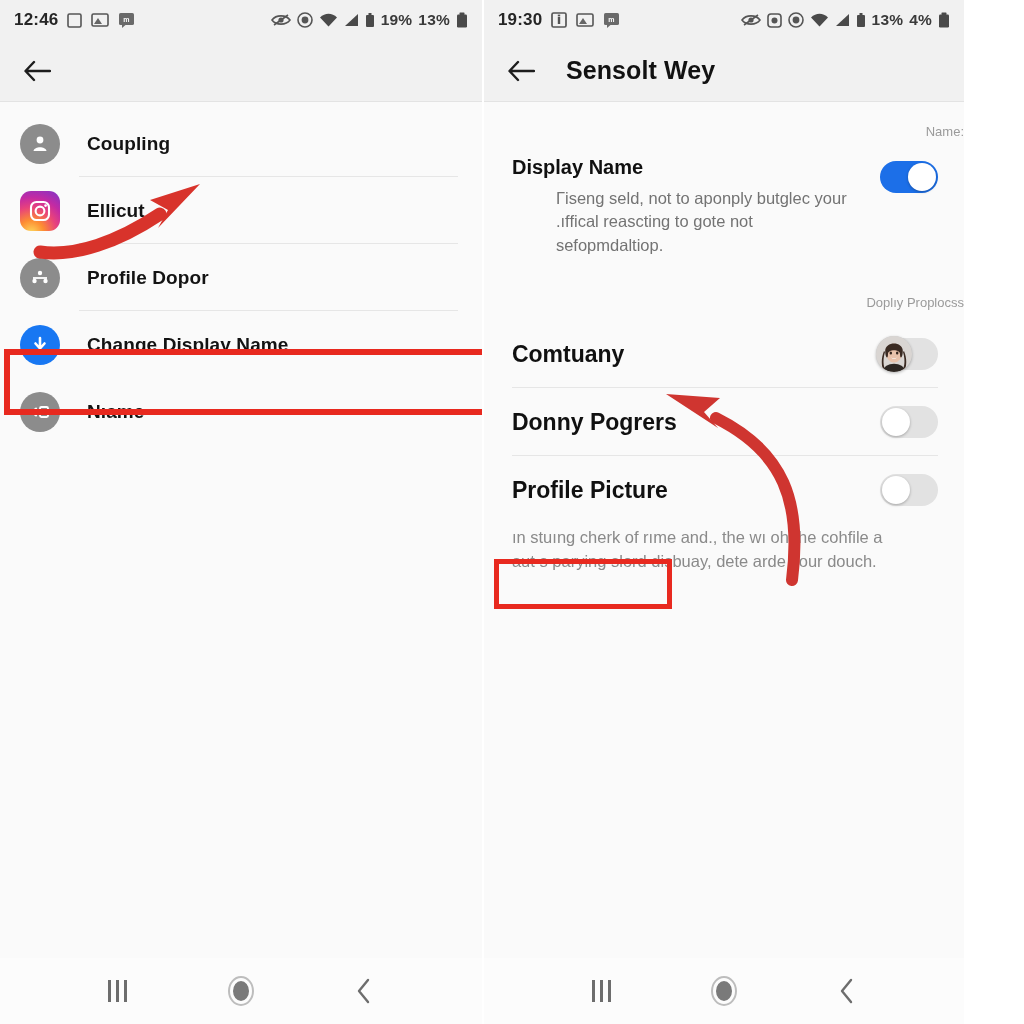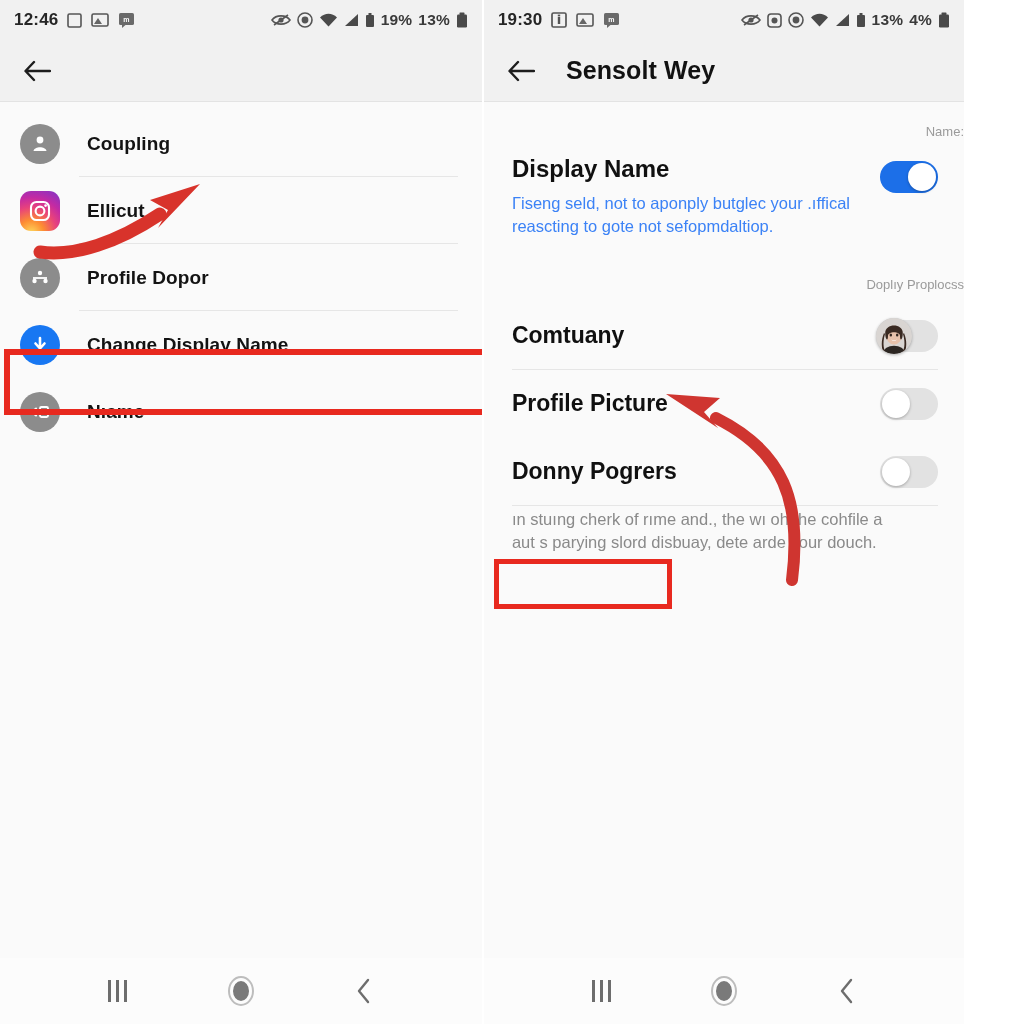--- a/index.html
+++ b/index.html
@@ -86,26 +86,27 @@
     padding: 22px 0 10px 28px;
     font-size: 13px; color: #9a9a9a; font-weight: 400; text-align: right;
   }
   .section-label.tight { padding-top: 28px; }
   .setting {
     display: flex; align-items: flex-start;
     padding: 6px 26px 10px 28px;
   }
   .setting-text { flex: 1 1 auto; padding-right: 18px; }
   .setting-title {
-    font-size: 24px; font-weight: 700; color: #101010; line-height: 1.2;
+    font-size: 20px; font-weight: 700; color: #101010; line-height: 1.2;
   }
   .setting-desc {
     margin-top: 8px;
-    font-size: 16.5px; color: #3b82f6; line-height: 1.42;
+    font-size: 16.5px; color: #737373; line-height: 1.42;
     filter: blur(.35px);
+    margin-left: 44px;
   }
   .toggle {
     flex: 0 0 auto; margin-top: 6px;
     width: 58px; height: 32px; border-radius: 16px;
     background: #e2e2e2; position: relative;
   }
   .toggle.on { background: #1c6fe8; }
   .toggle .knob {
     position: absolute; top: 2px; left: 2px;
     width: 28px; height: 28px; border-radius: 50%;
@@ -461,32 +462,32 @@
                 <ellipse cx="21.2" cy="17" rx="1.25" ry="1.5" fill="#33261f"></ellipse>
                 <path d="M15 21.5 C16.6 23.3 19.4 23.3 21 21.5 C19.4 22.4 16.6 22.4 15 21.5Z" fill="#fff"></path>
               </g>
             </svg>
           </div>
         </div>
         <div class="sdiv"></div>
       </div>
 
       <div class="srow">
+        <div class="srow-label">Donny Pogrers</div>
+        <div class="toggle">
+          <div class="knob"></div>
+        </div>
+        <div class="sdiv"></div>
+      </div>
+
+      <div class="srow">
         <div class="srow-label">Profile Picture</div>
         <div class="toggle">
           <div class="knob"></div>
         </div>
-      </div>
-
-      <div class="srow">
-        <div class="srow-label">Donny Pogrers</div>
-        <div class="toggle">
-          <div class="knob"></div>
-        </div>
-        <div class="sdiv"></div>
       </div>
 
       <div class="blurb">ın stuıng cherk of rıme and., the wı oh the cohfile a aut s parying slord disbuay, dete arde your douch.</div>
 
       <svg class="arrow-svg" width="512" height="922" viewBox="0 0 512 922">
         <path d="M308 478 C318 400 300 350 232 316" fill="none" stroke="#cf3530" stroke-width="12" stroke-linecap="round"></path>
         <path d="M182 292 L236 296 L220 310 L234 326 Z" fill="#cf3530"></path>
       </svg>
 
       <div class="hl hl-pp"></div>

